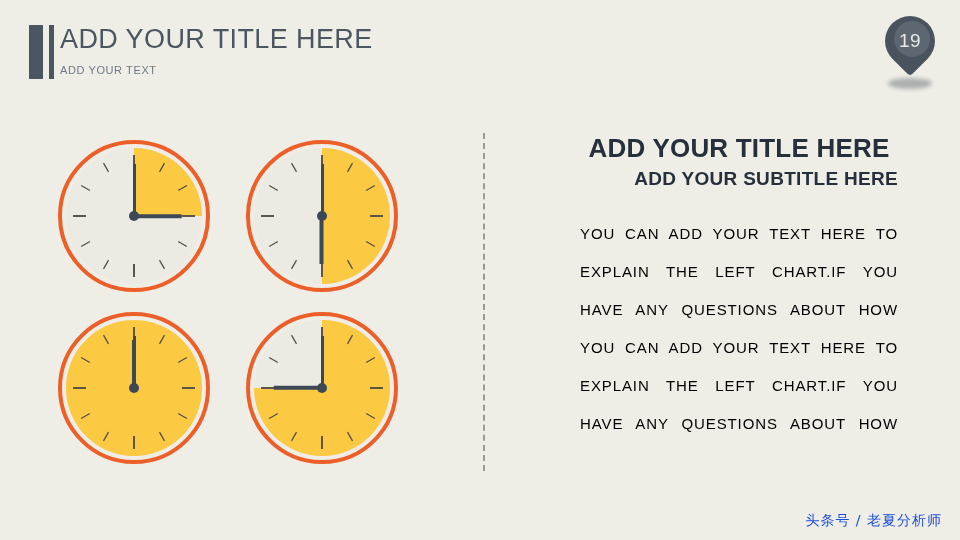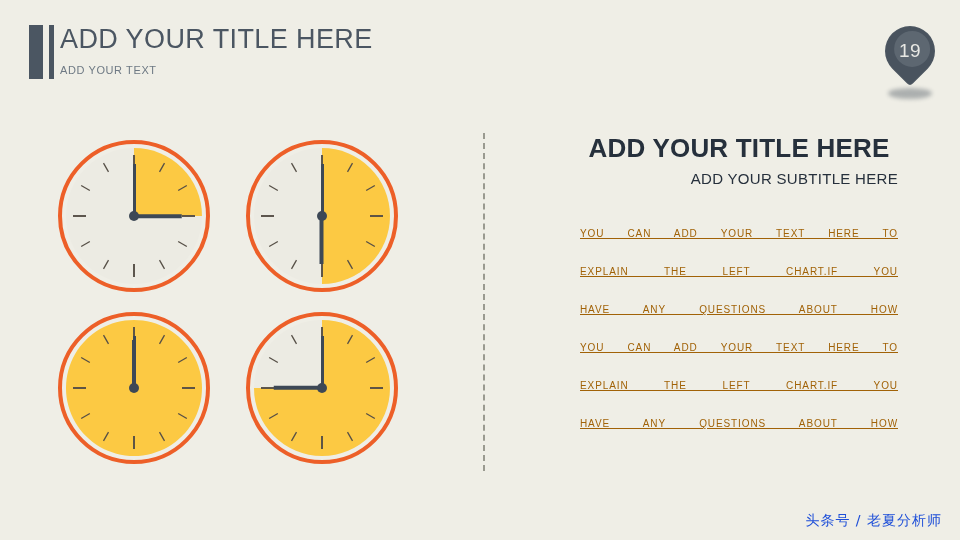--- a/index.html
+++ b/index.html
@@ -55,21 +55,21 @@
     color: #6e7984;
     font-weight: 400;
     line-height: 24px;
     margin-top: 2px;
     white-space: nowrap;
   }
 
   
   #page-badge {
     position: absolute;
-    right: 22px; top: 26px;
+    right: 22px; top: 16px;
     width: 56px; height: 76px;
   }
   #badge-shadow {
     position: absolute;
     left: 6px; top: 62px;
     width: 44px; height: 11px;
     border-radius: 50%;
     background: #5b646d;
     opacity: 0.45;
     filter: blur(2px);
@@ -166,39 +166,38 @@
   #content-title {
     font-size: 26px;
     font-weight: bold;
     color: #26303c;
     letter-spacing: 0.2px;
     text-align: center;
     line-height: 32px;
     white-space: nowrap;
   }
   #content-subtitle {
-    font-size: 15px;
-    font-weight: normal;
+    font-size: 19px;
+    font-weight: bold;
     color: #26303c;
     letter-spacing: 0.3px;
     text-align: right;
     line-height: 20px;
     margin-top: 5px;
     white-space: nowrap;
   }
   #content-body {
     margin-top: 26px;
-    font-size: 10px;
-    color: #a16207;
+    font-size: 15px;
+    color: #000000;
     letter-spacing: 0.9px;
     line-height: 38px;
     text-align: justify;
     text-align-last: justify;
     font-weight: 400;
-    text-decoration: underline;
   }
   #content-body p {
     margin: 0;
     text-align: justify;
     text-align-last: justify;
   }
 
   
   #footer-watermark {
     position: absolute;

